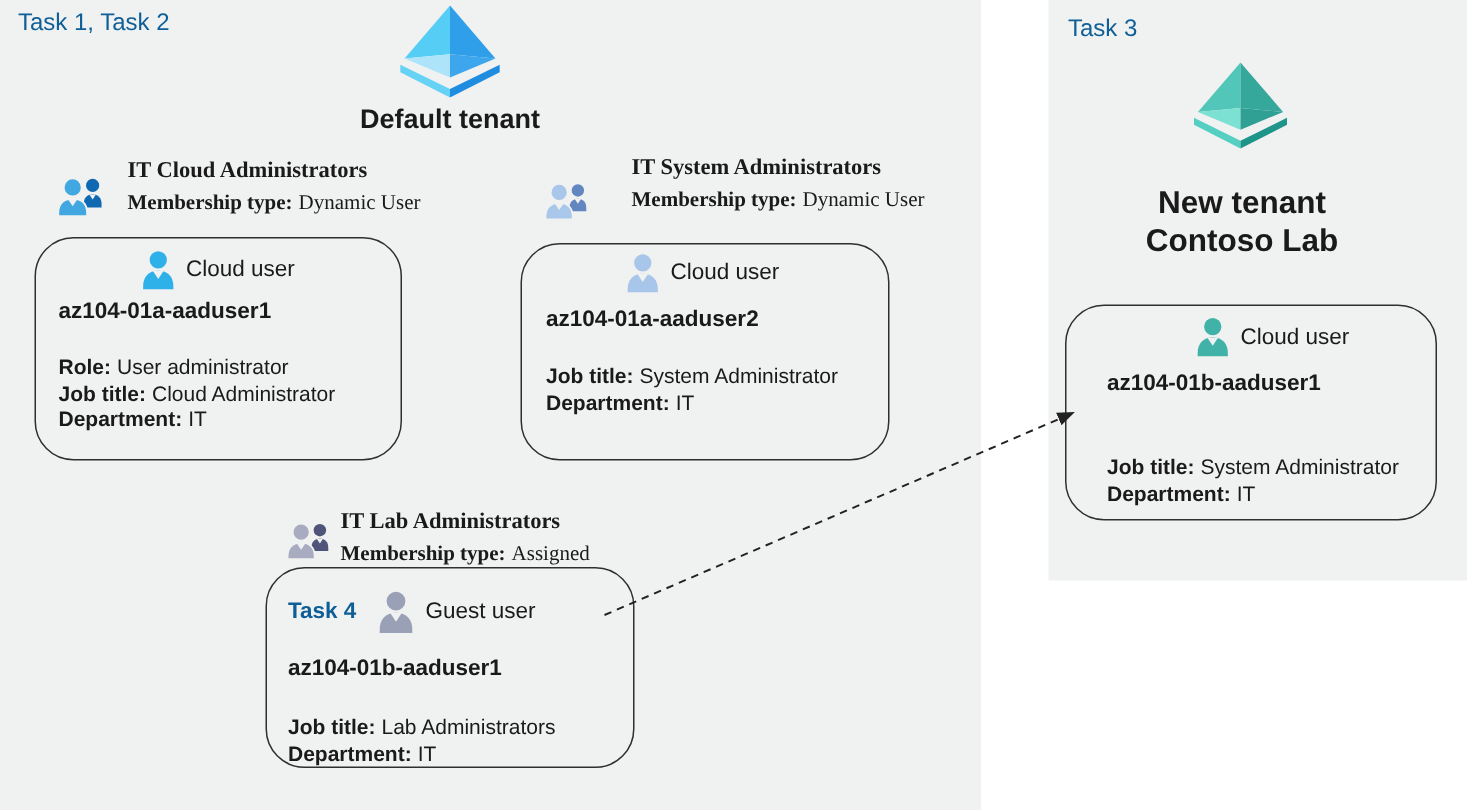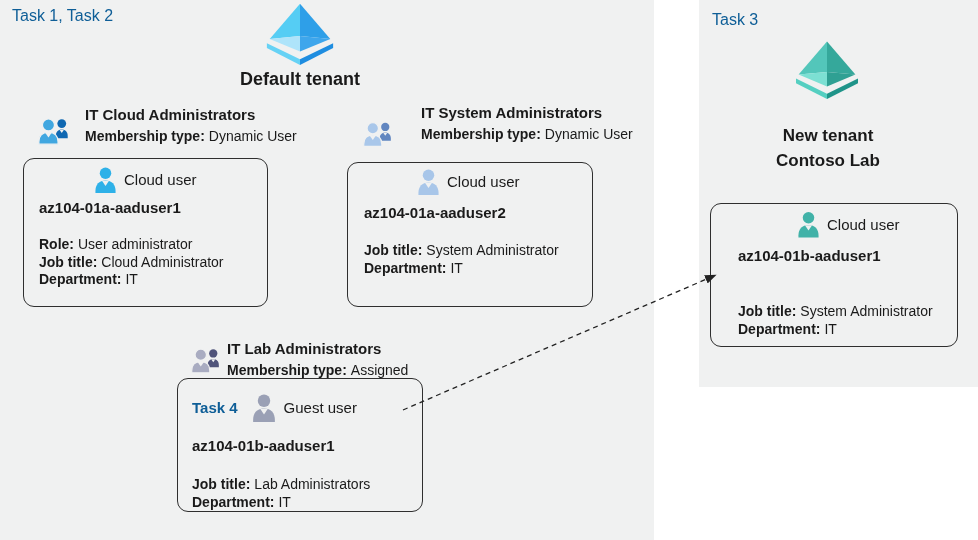--- a/index.html
+++ b/index.html
@@ -9,33 +9,33 @@
     font-family:"Liberation Sans", sans-serif; font-size:14px;
   }
   .panel { position:absolute; background:var(--panel_bg); }
   .panel-left  { left:0; top:0; width:654px; height:540px; }
   .panel-right { left:699px; top:0; width:279px; height:387px; }
 
   .task-label { position:absolute; font-weight:normal; font-size:16px; color:var(--task_blue); white-space:nowrap; }
 
   .tenant-icon { position:absolute; }
   .tenant-title { position:absolute; font-weight:bold; font-size:18px; text-align:center; white-space:nowrap; }
-  .tenant-title-2line { position:absolute; font-weight:bold; font-size:17px; text-align:center; line-height:25px; }
+  .tenant-title-2line { position:absolute; font-weight:bold; font-size:21px; text-align:center; line-height:25px; }
 
   .group { position:absolute; }
   .group-icon { position:absolute; }
-  .group-text { position:absolute; white-space:nowrap; }
+  .group-text { position:absolute; white-space:nowrap;font-family:Liberation Serif, serif; }
   .group-name { font-weight:bold; font-size:15px; }
   .mline { font-size:14px; margin-top:5px; }
   .mline b, .fline b { font-weight:bold; }
   .val { margin-left:4px; }
 
   .card {
     position:absolute; border:1.4px solid var(--card_border);
-    border-radius:11px; background:transparent; box-sizing:border-box;
+    border-radius:26px; background:transparent; box-sizing:border-box;
   }
   .card-header { position:absolute; display:flex; align-items:center; gap:7px; white-space:nowrap; }
   .user-type { font-size:15px; }
   .user-name { position:absolute; font-weight:bold; font-size:15px; white-space:nowrap; }
   .fields { position:absolute; font-size:14px; line-height:17.5px; white-space:nowrap; }
   .task-inline { font-weight:bold; font-size:15px; color:var(--task_blue); }
 
   .uicon { display:block; }
   .notch { fill:var(--panel_bg); }
 

